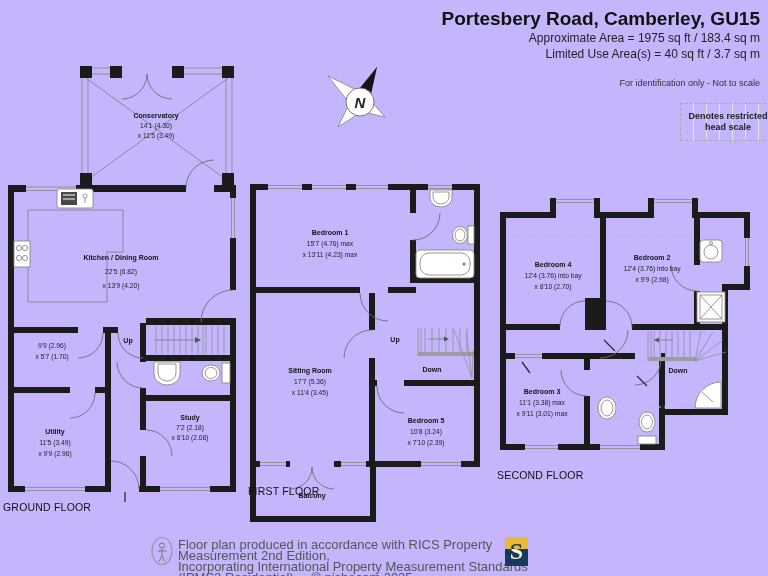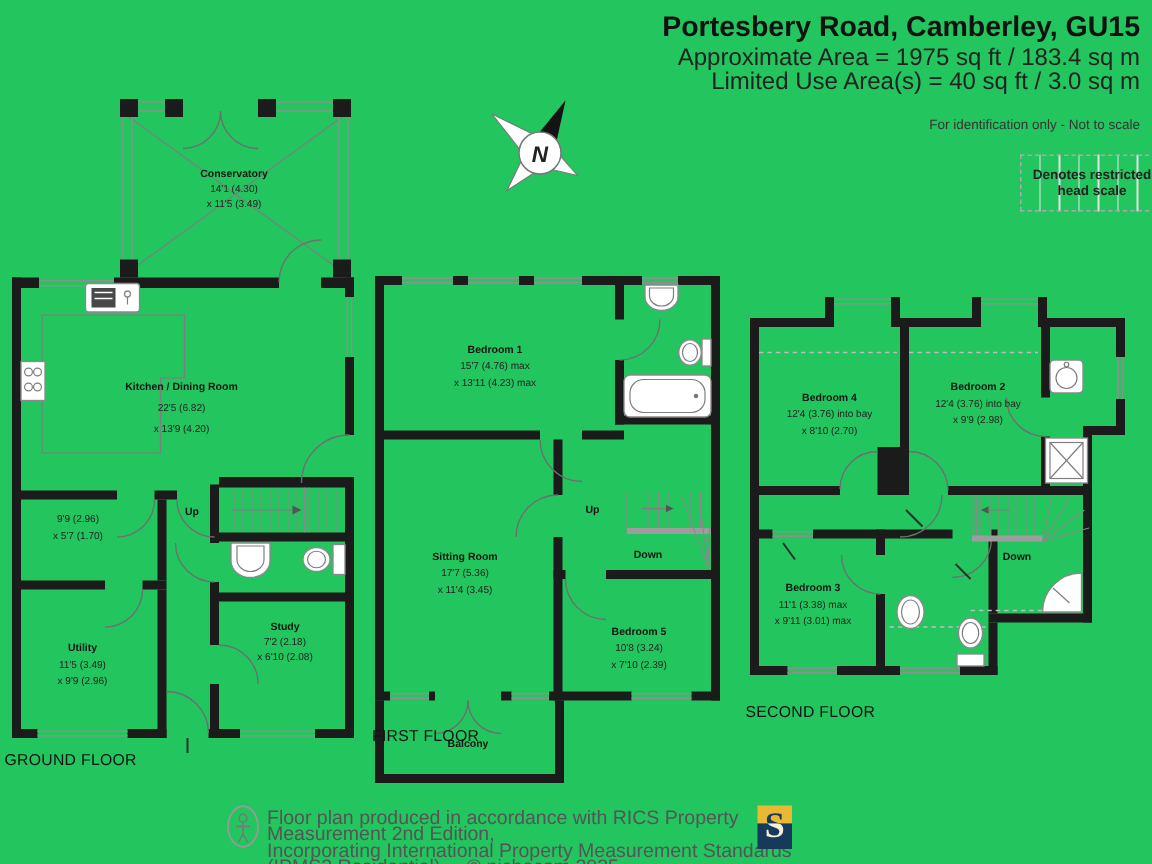--- a/index.html
+++ b/index.html
@@ -1,21 +1,21 @@
 <!DOCTYPE html>
 <html><head>
 <meta charset="utf-8">
 <style>
   html,body{margin:0;padding:0;background:#fff;}
-  .page{position:relative;width:768px;height:576px;background:#22c55e;overflow:hidden;
+  .page{position:relative;width:768px;height:576px;background:#c4b5fd;overflow:hidden;
         font-family:"Liberation Sans",sans-serif;color:#1d1d1d;}
   
   .header{position:absolute;top:8px;right:8px;text-align:right;}
   .title{font-size:19px;font-weight:bold;color:#111;line-height:22px;}
-  .area-line{font-size:16px;line-height:15px;margin-top:1px;color:#222;}
+  .area-line{font-size:12px;line-height:15px;margin-top:1px;color:#222;}
   .note{font-size:9px;margin-top:16px;color:#333;}
   
   .restricted-box{position:absolute;left:680px;top:103px;width:96px;height:38px;
     border:1px dashed #aaa;box-sizing:border-box;text-align:center;
     font-size:9px;font-weight:bold;line-height:11px;padding-top:7px;color:#222;
     background:repeating-linear-gradient(90deg,transparent 0 12px,#e4e4e4 12px 13px);}
   
   .floor-label{position:absolute;font-size:10.5px;font-weight:normal;color:#111;letter-spacing:.2px;}
   
   svg{position:absolute;}
@@ -46,21 +46,21 @@
   .logo .bot span{top:-12px;color:#f5efdc;}
 </style>
 </head>
 <body>
 
 <div class="page">
 
   <div class="header">
     <div class="title">Portesbery Road, Camberley, GU15</div>
     <div class="area-line">Approximate Area = 1975 sq ft / 183.4 sq m</div>
-    <div class="area-line">Limited Use Area(s) = 40 sq ft / 3.0 sq m</div>
+    <div class="area-line">Limited Use Area(s) = 40 sq ft / 3.7 sq m</div>
     <div class="note">For identification only - Not to scale</div>
   </div>
 
   <svg style="left:324px;top:60px" width="66" height="74" viewBox="0 0 66 74">
     <line x1="4" y1="16" x2="61" y2="57" class="thin"></line>
     <line x1="53" y1="7" x2="14" y2="67" class="thin"></line>
     <polygon points="4,16 30.5,29.1 36,42 22.3,39.3" fill="#fff" stroke="#777" stroke-width="0.7"></polygon>
     <polygon points="14,67 24.5,45.2 36,42 34.3,53.8" fill="#fff" stroke="#777" stroke-width="0.7"></polygon>
     <polygon points="61,57 40.2,52.1 36,42 46.8,40.9" fill="#fff" stroke="#777" stroke-width="0.7"></polygon>
     <polygon points="53,7 47,34.3 36,42 35.3,28.7" fill="#141414"></polygon>

